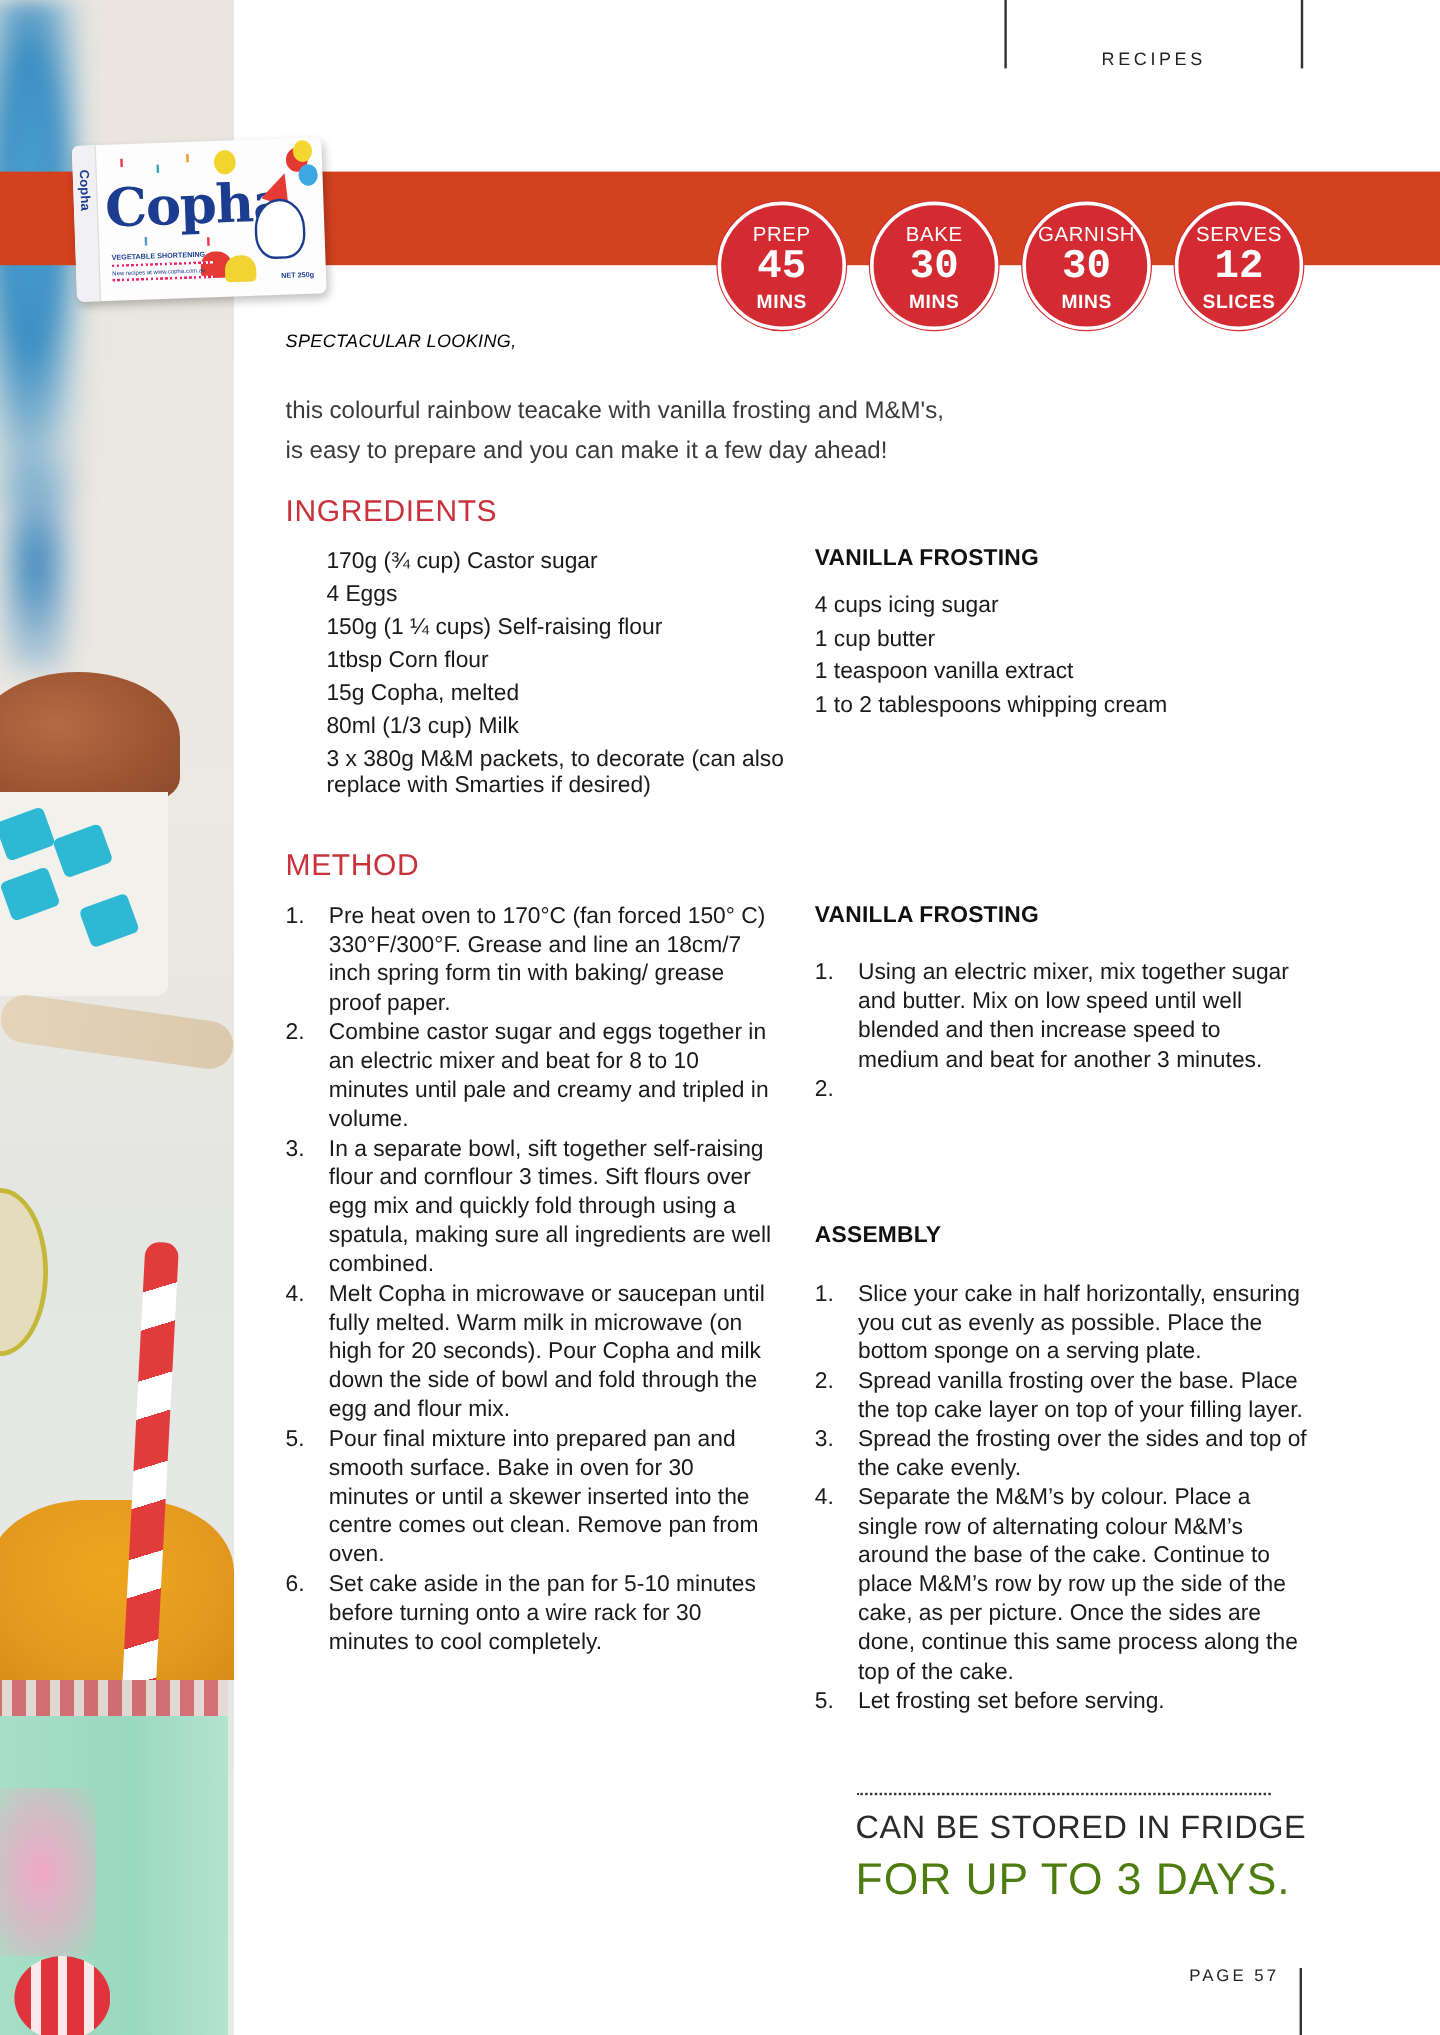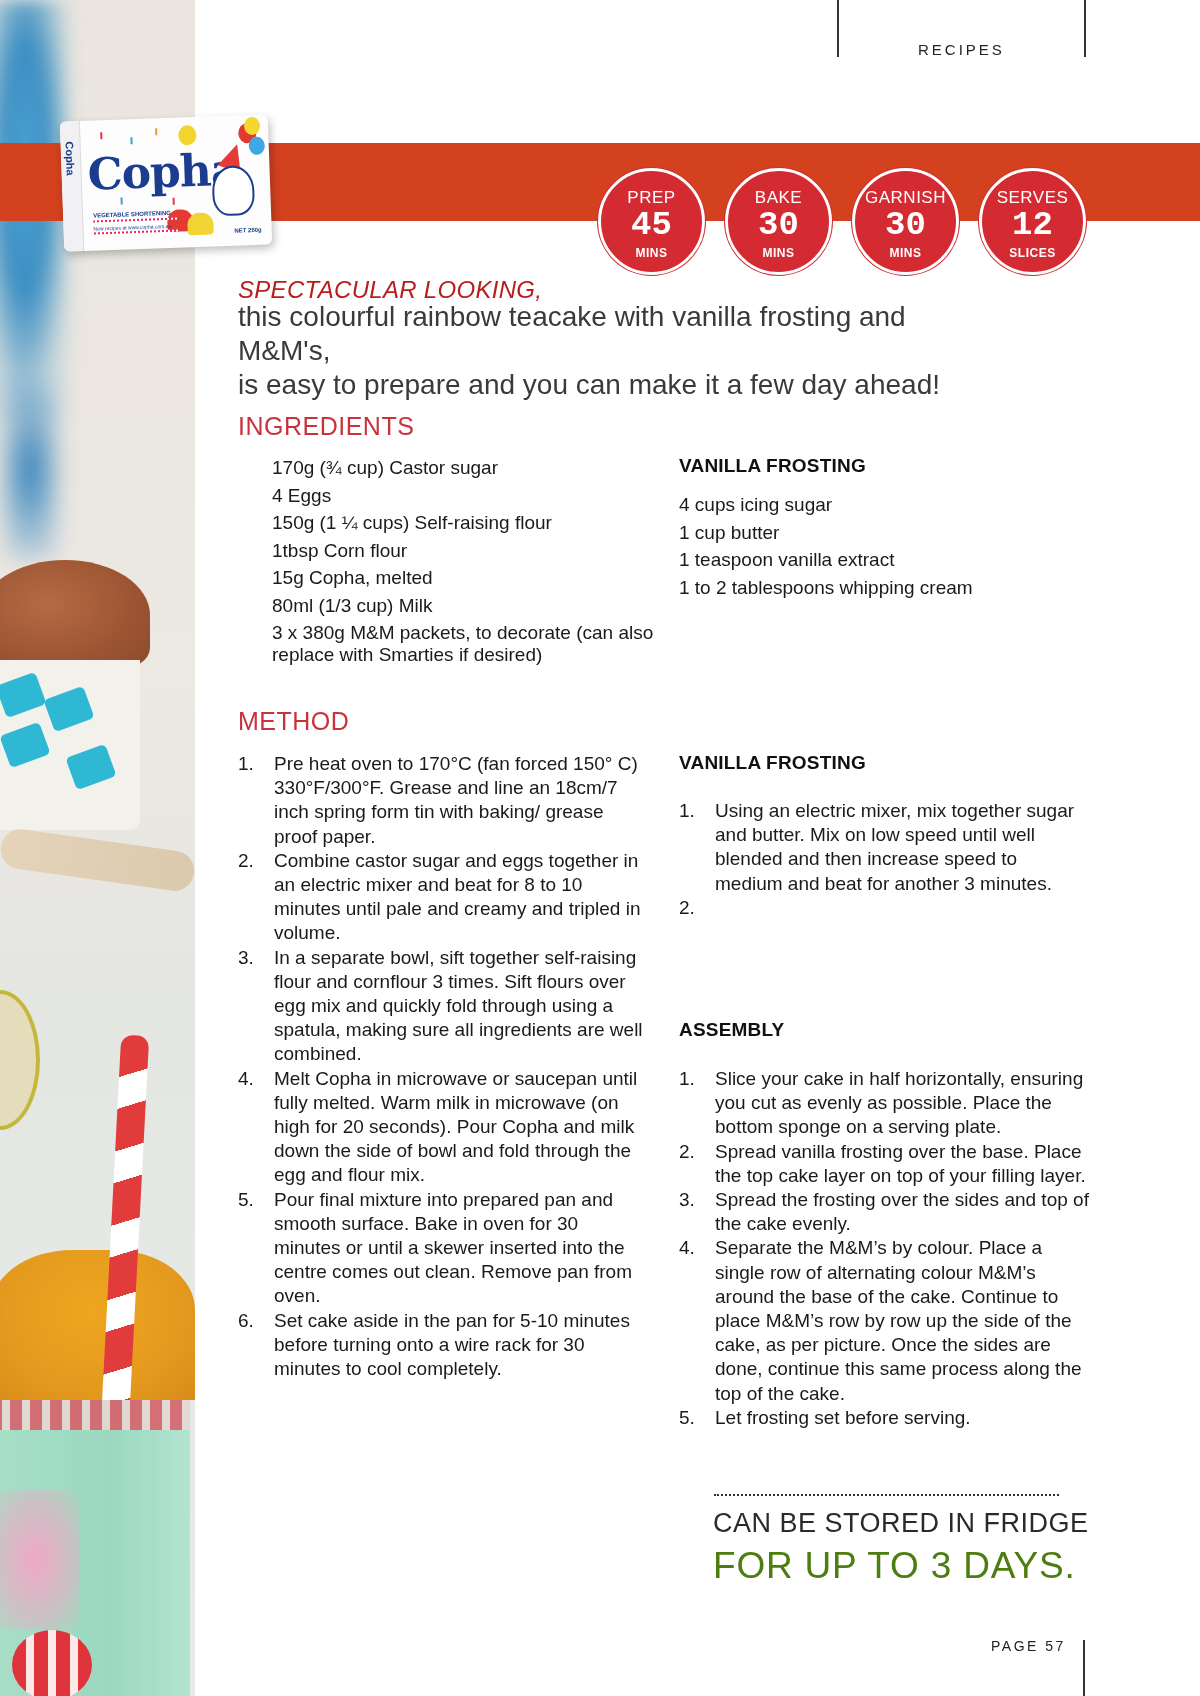--- a/index.html
+++ b/index.html
@@ -67,25 +67,25 @@
 
   
   .badges { position: absolute; left: 598px; top: 168px; display: flex; gap: 20px; }
   .badge {
     width: 107px; height: 107px; border-radius: 50%; background: #d42a32;
     border: 3px solid #ffffff; box-shadow: 0 0 0 1px #d42a32;
     color: #fff; display: flex; flex-direction: column; align-items: center; justify-content: center;
   }
   .badge-label { font-size: 17px; letter-spacing: 0.5px; margin-top: 4px; }
   .badge-value { font-size: 34px; font-weight: 700; line-height: 34px; margin-top: 0; font-family: Liberation Mono, monospace; }
-  .badge-unit { font-size: 12px; font-weight: 700; letter-spacing: 0.5px; margin-top: 4px; }
-
-  
-  .intro-title { position: absolute; left: 238px; top: 276px; font-size: 24px; font-style: italic; font-weight: 400; color: #b91c1c; letter-spacing: 0.3px; }
-  .intro-body { position: absolute; left: 238px; top: 300px; width: 760px; font-size: 28px; line-height: 34px; color: #3a3a3a; font-weight: 300; }
+  .badge-unit { font-size: 16px; font-weight: 700; letter-spacing: 0.5px; margin-top: 4px; }
+
+  
+  .intro-title { position: absolute; left: 238px; top: 276px; font-size: 15px; font-style: italic; font-weight: 400; color: #000000; letter-spacing: 0.3px; }
+  .intro-body { position: absolute; left: 238px; top: 325px; width: 760px; font-size: 20px; line-height: 34px; color: #3a3a3a; font-weight: 300; }
 
   
   .section-heading { position: absolute; left: 238px; font-size: 25px; color: #c9323b; letter-spacing: 0.5px; }
   .sub-heading { position: absolute; left: 679px; font-size: 19px; font-weight: 700; color: #111; letter-spacing: 0.2px; }
 
   
   .plain-list { position: absolute; list-style: none; font-size: 19px; color: #1a1a1a; }
   .plain-list li { line-height: 27.5px; }
   .ing-list { left: 272px; top: 454px; width: 400px; }
   .ing-list li.wrap { line-height: 22px; margin-top: 3px; }

